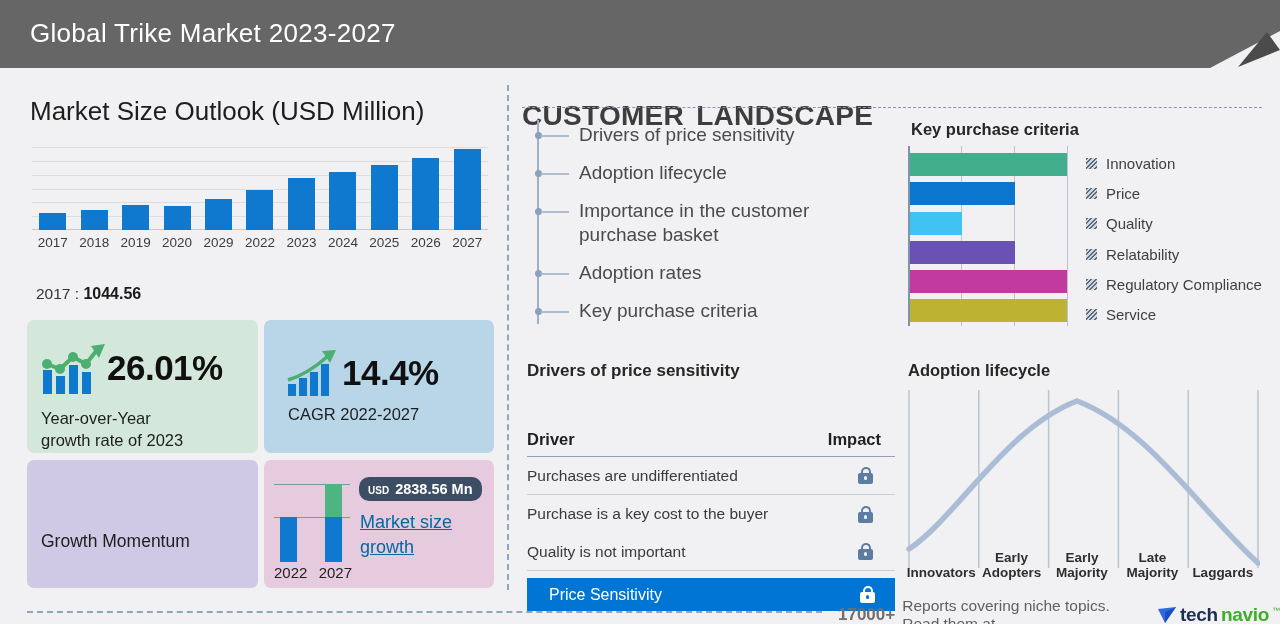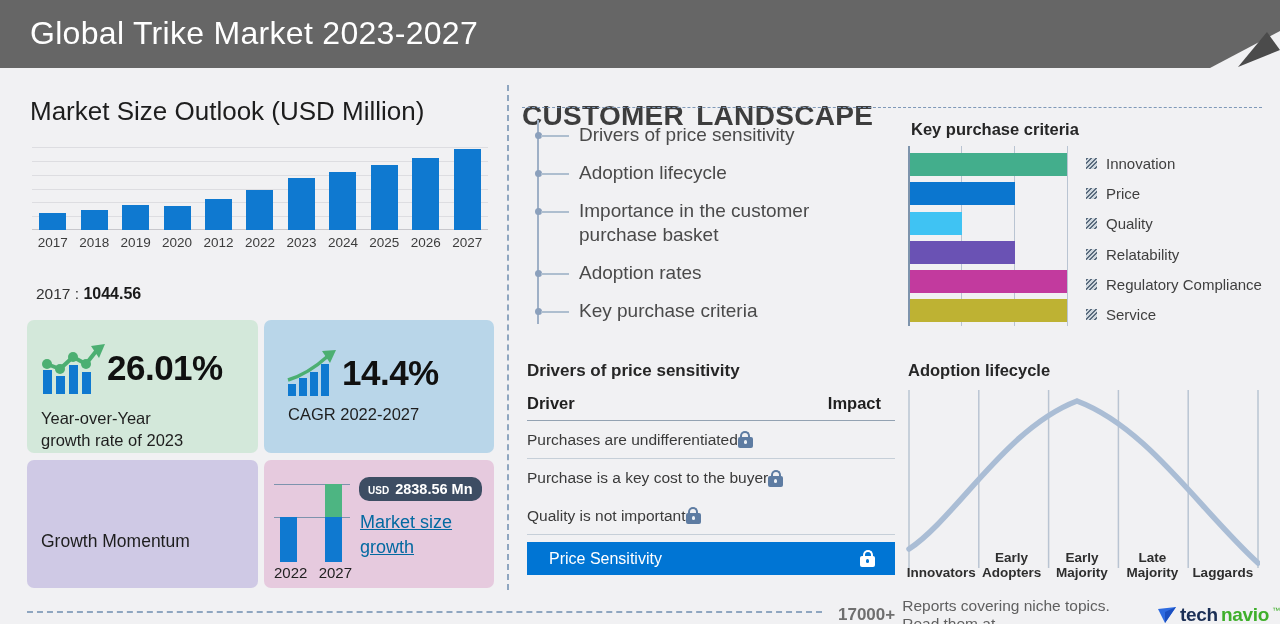--- a/index.html
+++ b/index.html
@@ -1,21 +1,21 @@
 <!DOCTYPE html>
 <html><head>
 <meta charset="utf-8">
 <style>
   * { margin:0; padding:0; box-sizing:border-box; }
   html,body { width:1280px; height:624px; }
   body { position:relative; background:#f1f1f3; font-family:"Liberation Sans", sans-serif; overflow:hidden; color:#2b2b2b; }
 
   
   #header { position:absolute; left:0; top:0; width:1280px; height:68px; background:#666666; }
-  #hdr-title { position:absolute; left:30px; top:0; line-height:66px; font-size:32px; color:#ffffff; letter-spacing:.3px; }
+  #hdr-title { position:absolute; left:30px; top:0; line-height:66px; font-size:26px; color:#ffffff; letter-spacing:.3px; }
   #hdr-corner { position:absolute; right:0; bottom:0; display:block; }
 
   
   #ms-title { position:absolute; left:30px; top:96px; font-size:26px; color:#1d1d1d; }
   #ms-chart { position:absolute; left:32px; top:146px; width:456px; }
   #ms-plot-row { display:flex; align-items:flex-end; height:84px; position:relative;
      background:
        linear-gradient(#c7c7cc,#c7c7cc) bottom / 100% 1px no-repeat,
        repeating-linear-gradient(to top, transparent 0 12.8px, #dddde1 12.8px 13.8px);
   }
@@ -57,22 +57,22 @@
   #cl-list { position:absolute; left:527px; top:116px; width:360px; }
   #cl-vline { position:absolute; left:10px; top:4px; bottom:6px; width:2px; background:#9fb0c6; }
   .cl-item { position:relative; padding:7px 0 7px 52px; font-size:19px; color:#4a4a4a; line-height:24px; width:352px; }
   .cl-dot { position:absolute; left:7.5px; top:16px; width:7px; height:7px; border-radius:50%; background:#8ba0bc; }
   .cl-tick { position:absolute; left:14px; top:19px; width:28px; height:1.5px; background:#aebecf; }
 
   
   #ps-title { position:absolute; left:527px; top:361px; font-size:17px; font-weight:bold; color:#262626; }
   #ps-table { position:absolute; left:527px; top:394px; width:368px; }
   #ps-head { display:flex; justify-content:space-between; align-items:center; padding:0 14px 7px 0; border-bottom:1.5px solid #93a2b2; }
-  #ps-head span { font-size:16.5px; font-weight:bold; color:#1f1f1f; }
-  .ps-row { display:flex; align-items:center; height:38px; border-bottom:1px solid #c6cfd8; padding-right:22px; }
+  #ps-head span { font-size:16.5px; font-weight:bold; color:#1f1f1f;margin-top:36px; }
+  .ps-row { display:flex; justify-content:space-between; align-items:center; height:38px; border-bottom:1px solid #c6cfd8; padding-right:22px; }
   .ps-row:nth-last-child(2) { border-bottom:none; }
   .ps-row span.txt { font-size:15.5px; color:#3a3a3a; }
   #ps-highlight { margin-top:7px; height:33px; background:#0075d4; display:flex; justify-content:space-between; align-items:center; padding:0 20px 0 22px; }
   #ps-highlight .txt { color:#fff; font-size:16px; }
   
   .lock { position:relative; display:inline-block; width:15px; height:11px; background:#5e7ca2; border-radius:2px; margin-top:6px; }
   .lock::before { content:''; position:absolute; top:-6px; left:2.5px; width:6px; height:7px; border:2px solid #5e7ca2; border-bottom:none; border-radius:5px 5px 0 0; }
   .lock::after { content:''; position:absolute; top:3px; left:6px; width:3px; height:4px; background:#eef2f6; border-radius:2px; }
   .lock.white { background:#fff; }
   .lock.white::before { border-color:#fff; }
@@ -152,21 +152,21 @@
       </div>
       <div class="ms-col">
         <div class="ms-bar" style="height: 81px;"></div>
       </div>
     </div>
   <div id="ms-years">
       <div class="ms-year">2017</div>
       <div class="ms-year">2018</div>
       <div class="ms-year">2019</div>
       <div class="ms-year">2020</div>
-      <div class="ms-year">2012</div>
+      <div class="ms-year">2029</div>
       <div class="ms-year">2022</div>
       <div class="ms-year">2023</div>
       <div class="ms-year">2024</div>
       <div class="ms-year">2025</div>
       <div class="ms-year">2026</div>
       <div class="ms-year">2027</div>
     </div>
 </div>
 
 <div id="ms-anchor">

